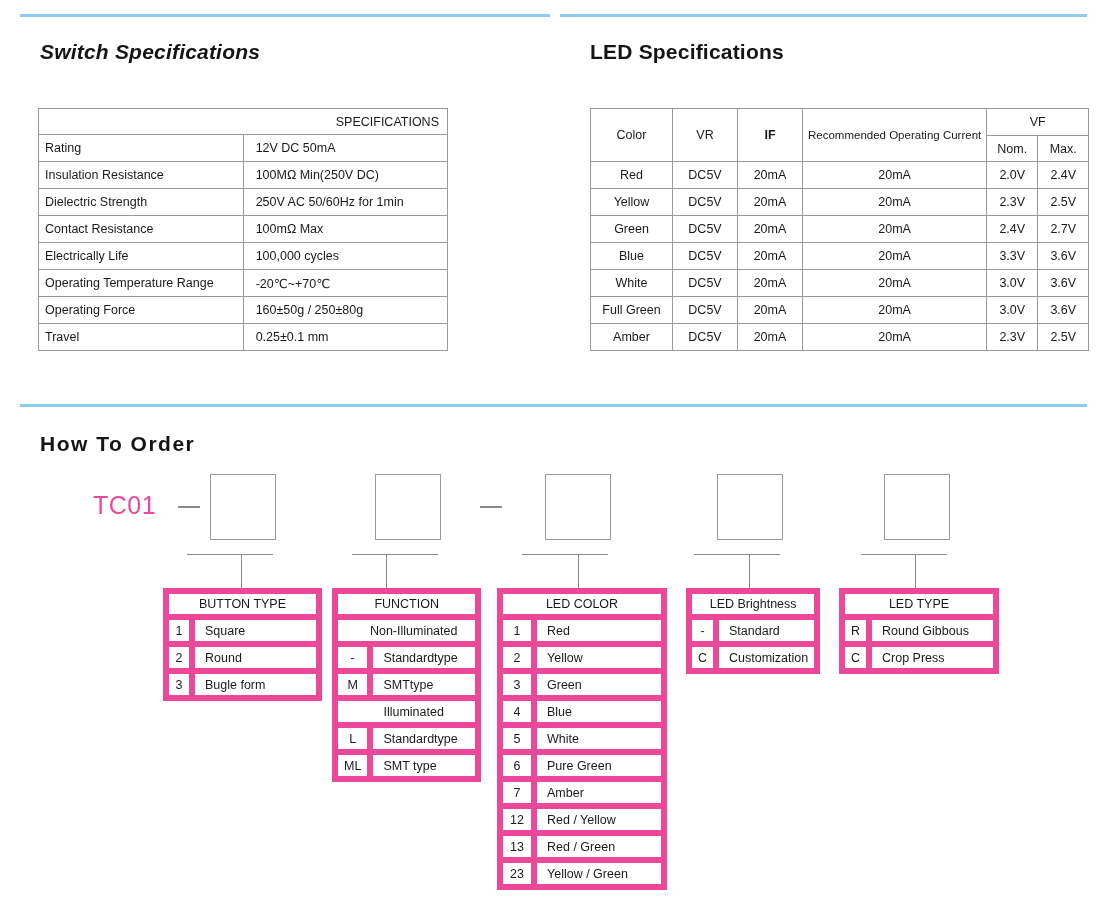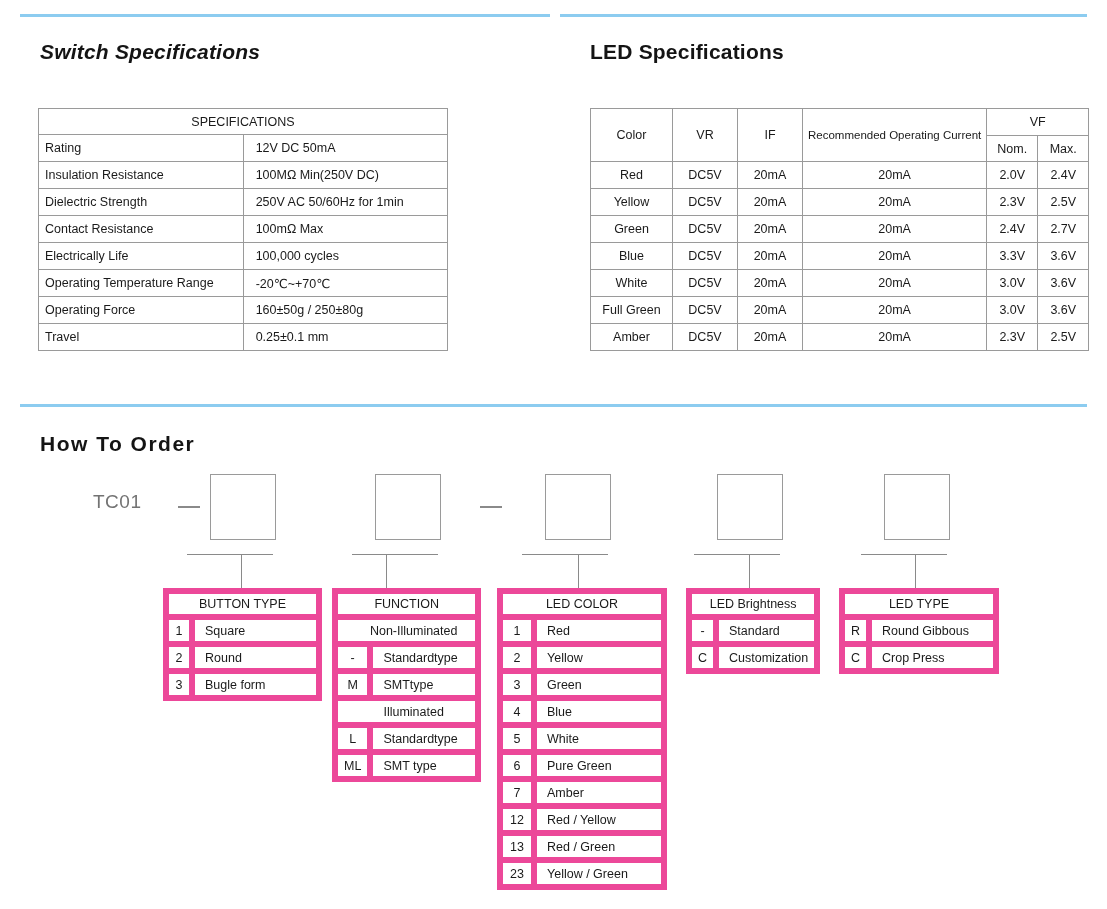--- a/index.html
+++ b/index.html
@@ -38,39 +38,39 @@
     padding:0 8px;
     font-weight:normal;
     white-space:nowrap;
     height:27px;
     box-sizing:border-box;
   }
   table.spec th{background:#fff;}
 
   
   #switch-table{left:38px;top:108px;width:410px;}
-  #switch-table .hdr{text-align:center;height:26px;}
+  #switch-table .hdr{text-align:right;height:26px;}
   #switch-table .k{width:205px;text-align:left;padding-left:6px;}
   #switch-table .v{width:205px;text-align:left;padding-left:12px;}
 
   
   #led-table{left:590px;top:108px;}
   #led-table td,#led-table th{text-align:center;}
   #led-table .c-color{width:82px;}
   #led-table .c-vr{width:65px;}
-  #led-table .c-if{width:65px;}
+  #led-table .c-if{width:65px;font-weight:bold;}
   #led-table .c-roc{width:96px;text-align:left;padding:2px 5px;
     line-height:12.5px;font-size:11.5px;}
   #led-table .c-vf{width:102px;}
   #led-table .c-nom,#led-table .c-max{width:51px;height:26px;}
   #led-table .hdr-tall{height:53px;}
   #led-table .hdr-vf{height:27px;margin-top:13px;}
   .code-label{
     position:absolute;left:93px;top:491px;
-    font-size:19px;letter-spacing:0.5px;color:#737373;
+    font-size:25px;letter-spacing:0.5px;color:#ec4899;
   }
   .dash{position:absolute;height:2px;width:22px;background:#8a8a8a;}
   .codebox{
     position:absolute;width:64px;height:64px;
     border:1.3px solid #9a9a9a;background:#fff;
   }
   .bracket{position:absolute;height:1.3px;background:#8a8a8a;}
   .drop{position:absolute;width:1.3px;background:#8a8a8a;}
 
   table.legend{

